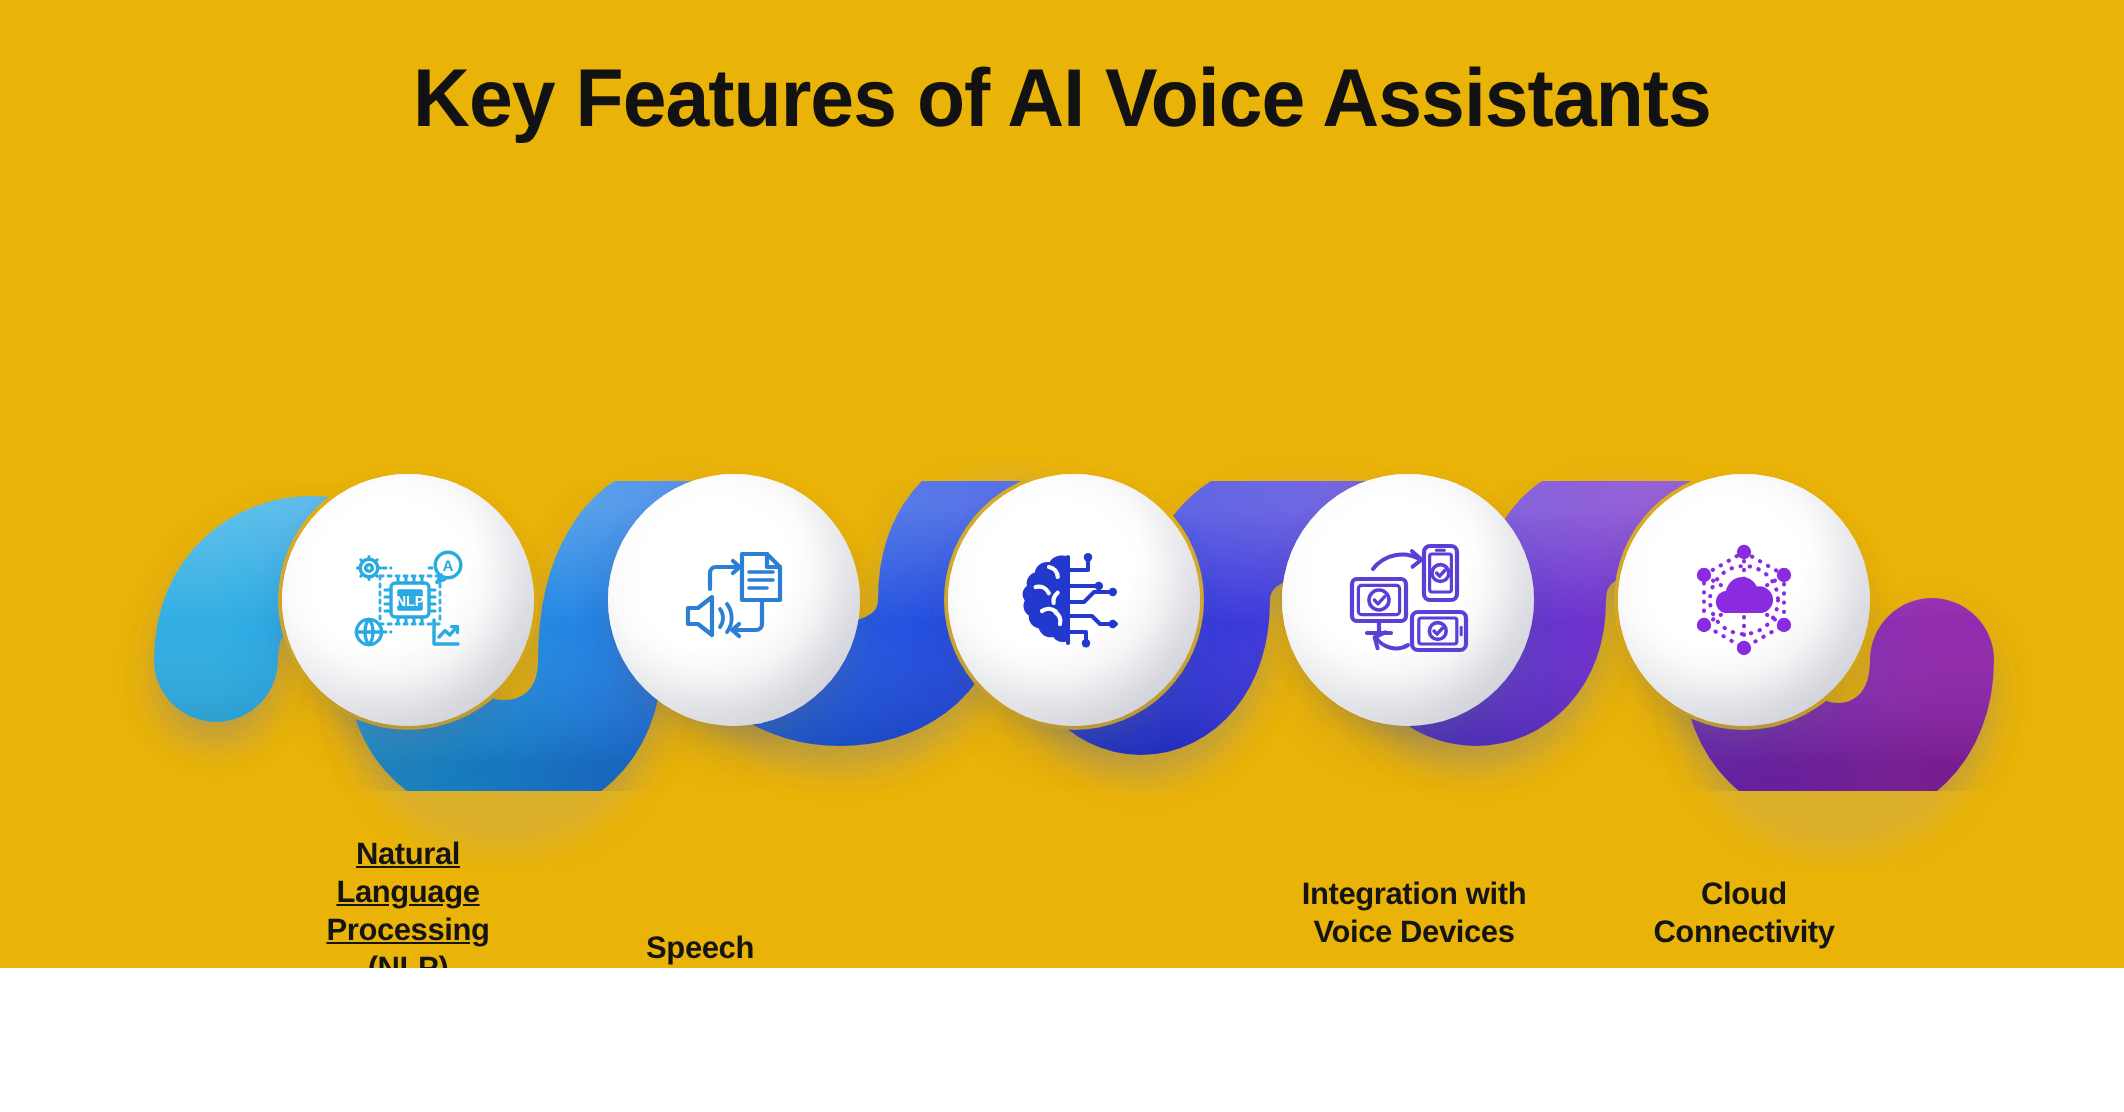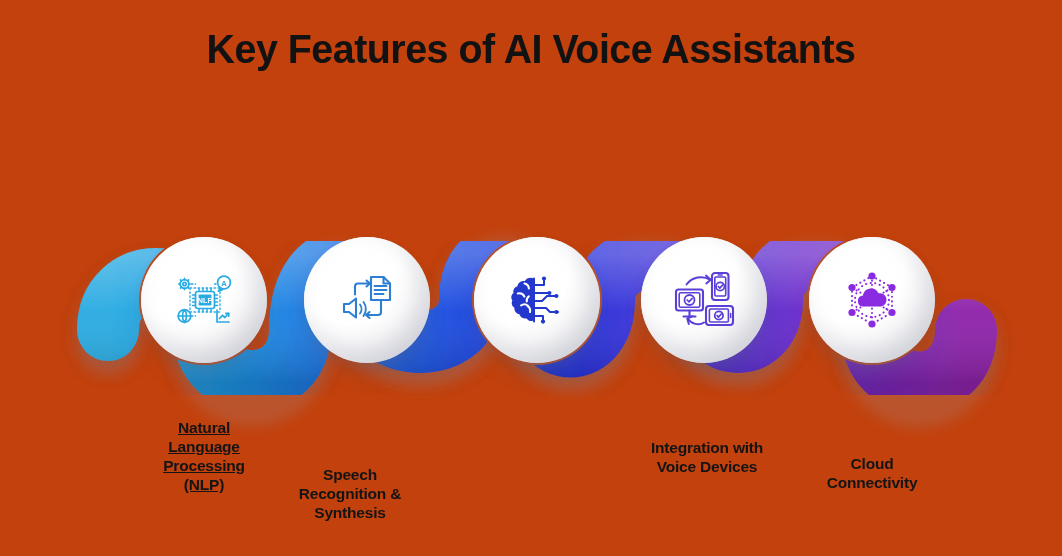--- a/index.html
+++ b/index.html
@@ -6,22 +6,22 @@
     margin: 0;
     padding: 0;
     background: #ffffff;
   }
   body {
     font-family: "Liberation Sans", sans-serif;
   }
   #infographic {
     position: relative;
     width: 1062px;
-    height: 556px;
-    background: #c2410c;
+    height: 484px;
+    background: #eab308;
     overflow: hidden;
   }
 
   
   #title {
     position: absolute;
     left: 0;
     top: 26px;
     width: 1062px;
     text-align: center;
@@ -374,17 +374,17 @@
 (NLP)</div>
 
     <div class="node-label" style="left:270px; top:429px; width:160px;margin-top:36px;">Speech
 Recognition &amp;
 Synthesis</div>
 
 
     <div class="node-label" style="left:617px; top:438px; width:180px;">Integration with
 Voice Devices</div>
 
-    <div class="node-label" style="left:792px; top:454px; width:160px;">Cloud
+    <div class="node-label" style="left:792px; top:438px; width:160px;">Cloud
 Connectivity</div>
 
   </div>
 </div>
 
 </body></html>

